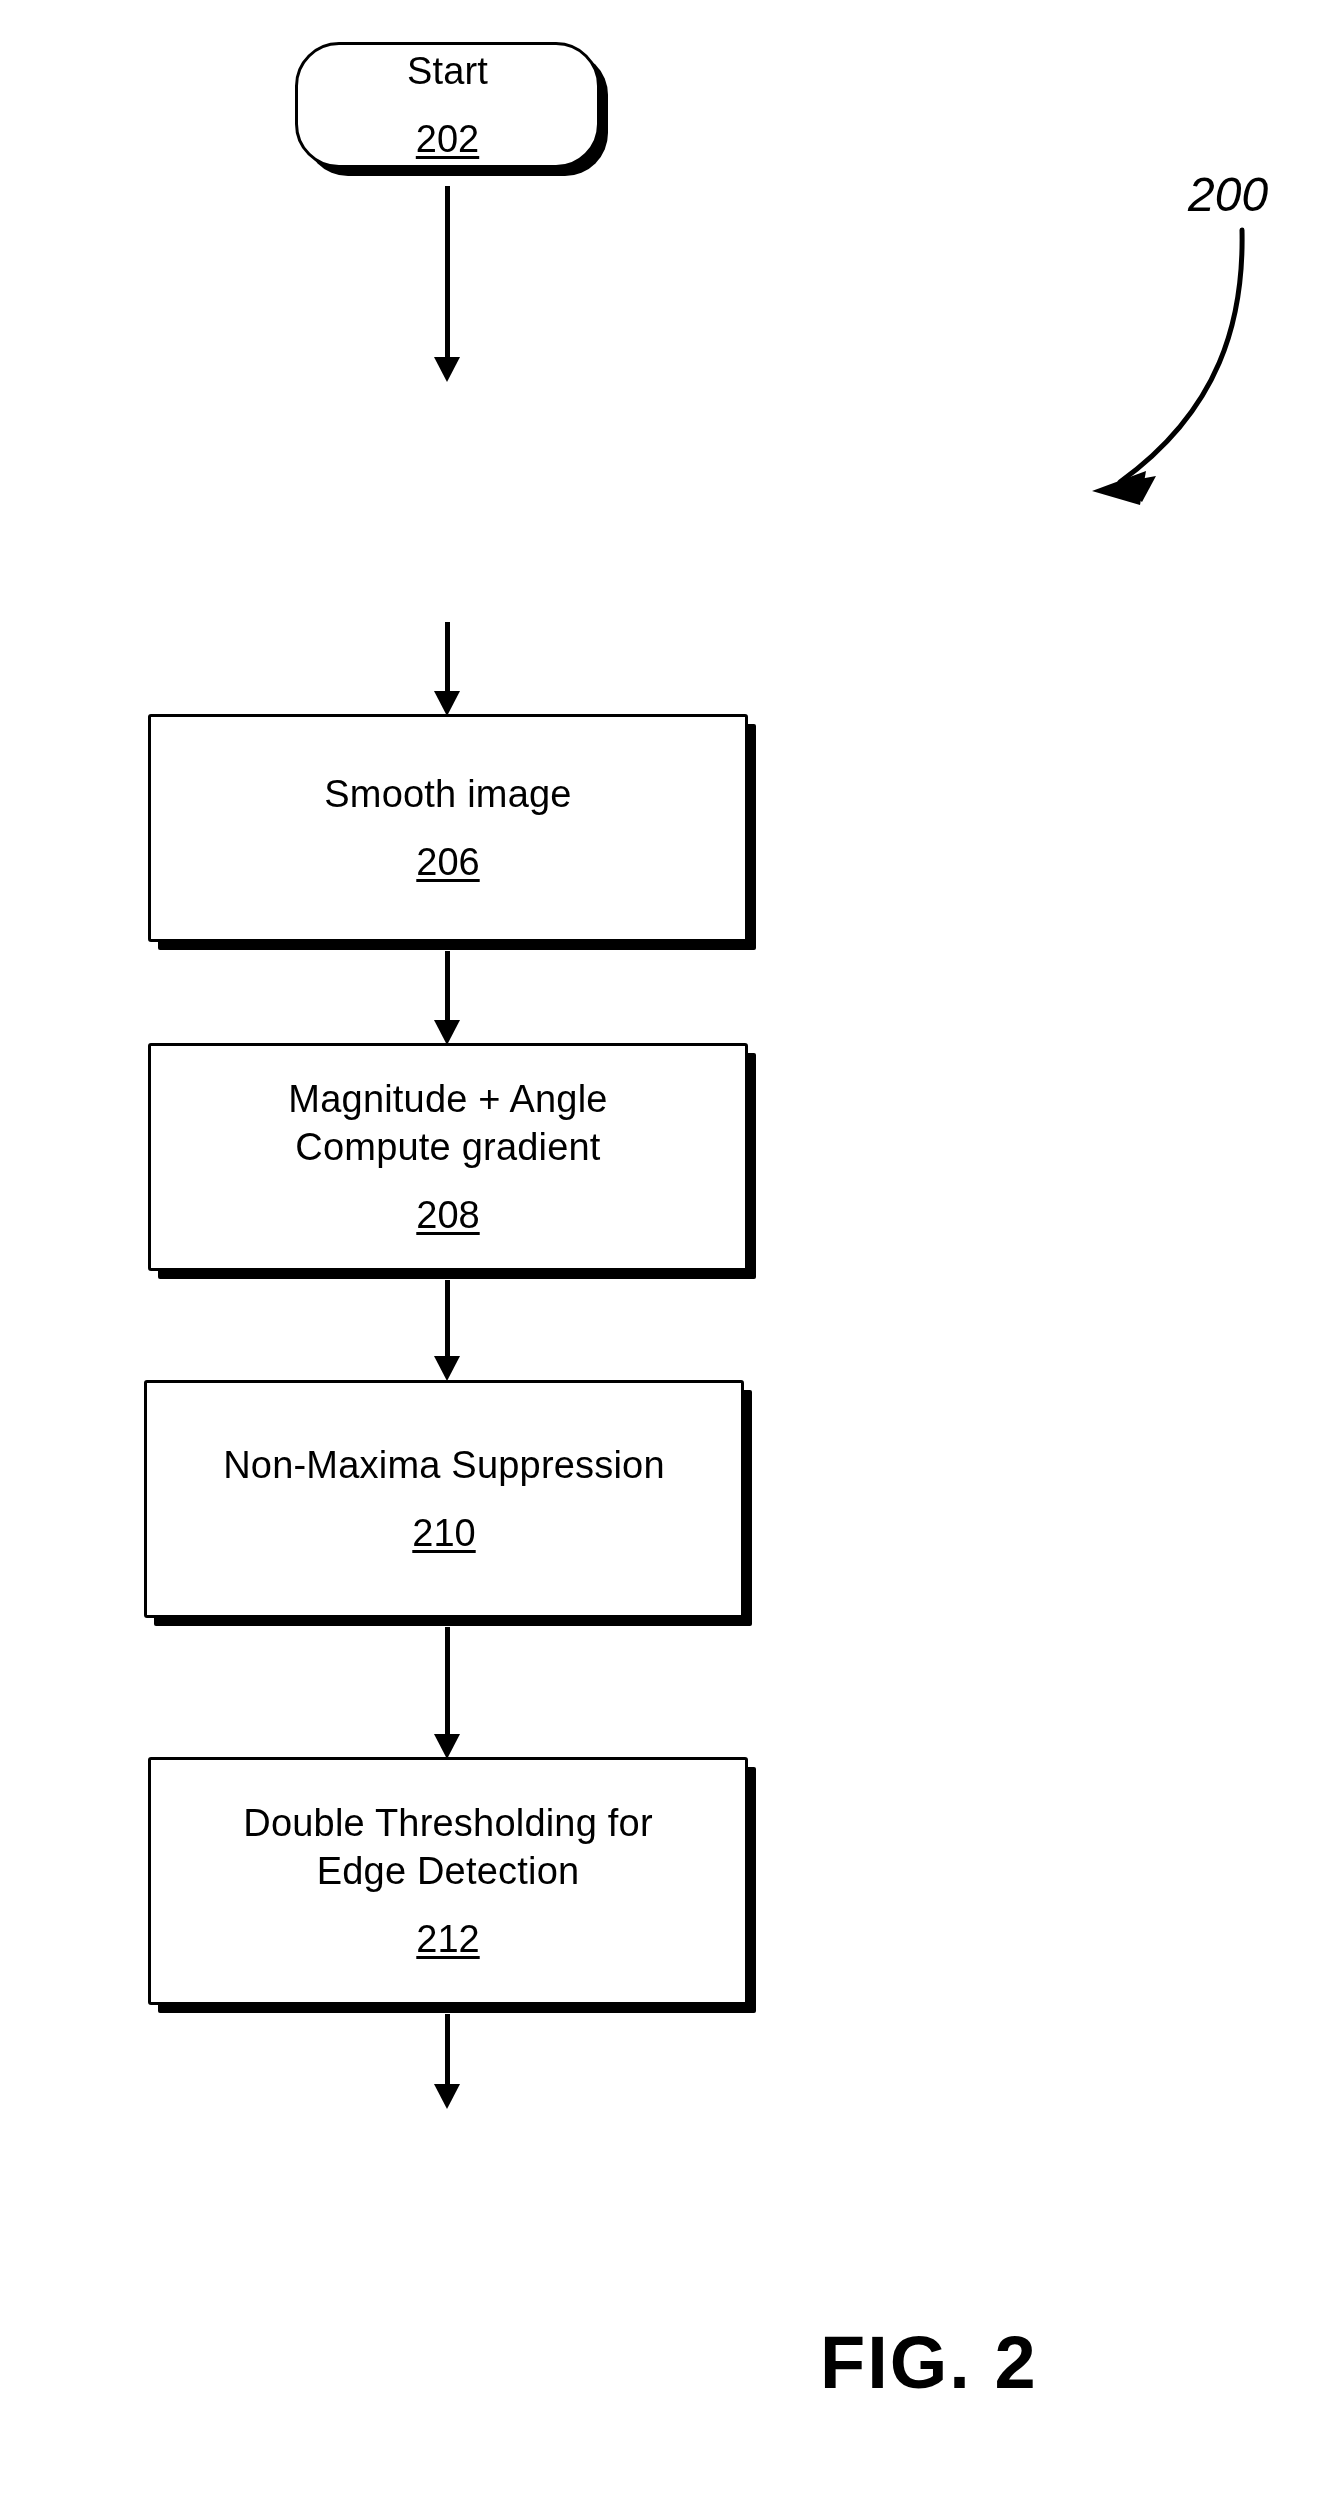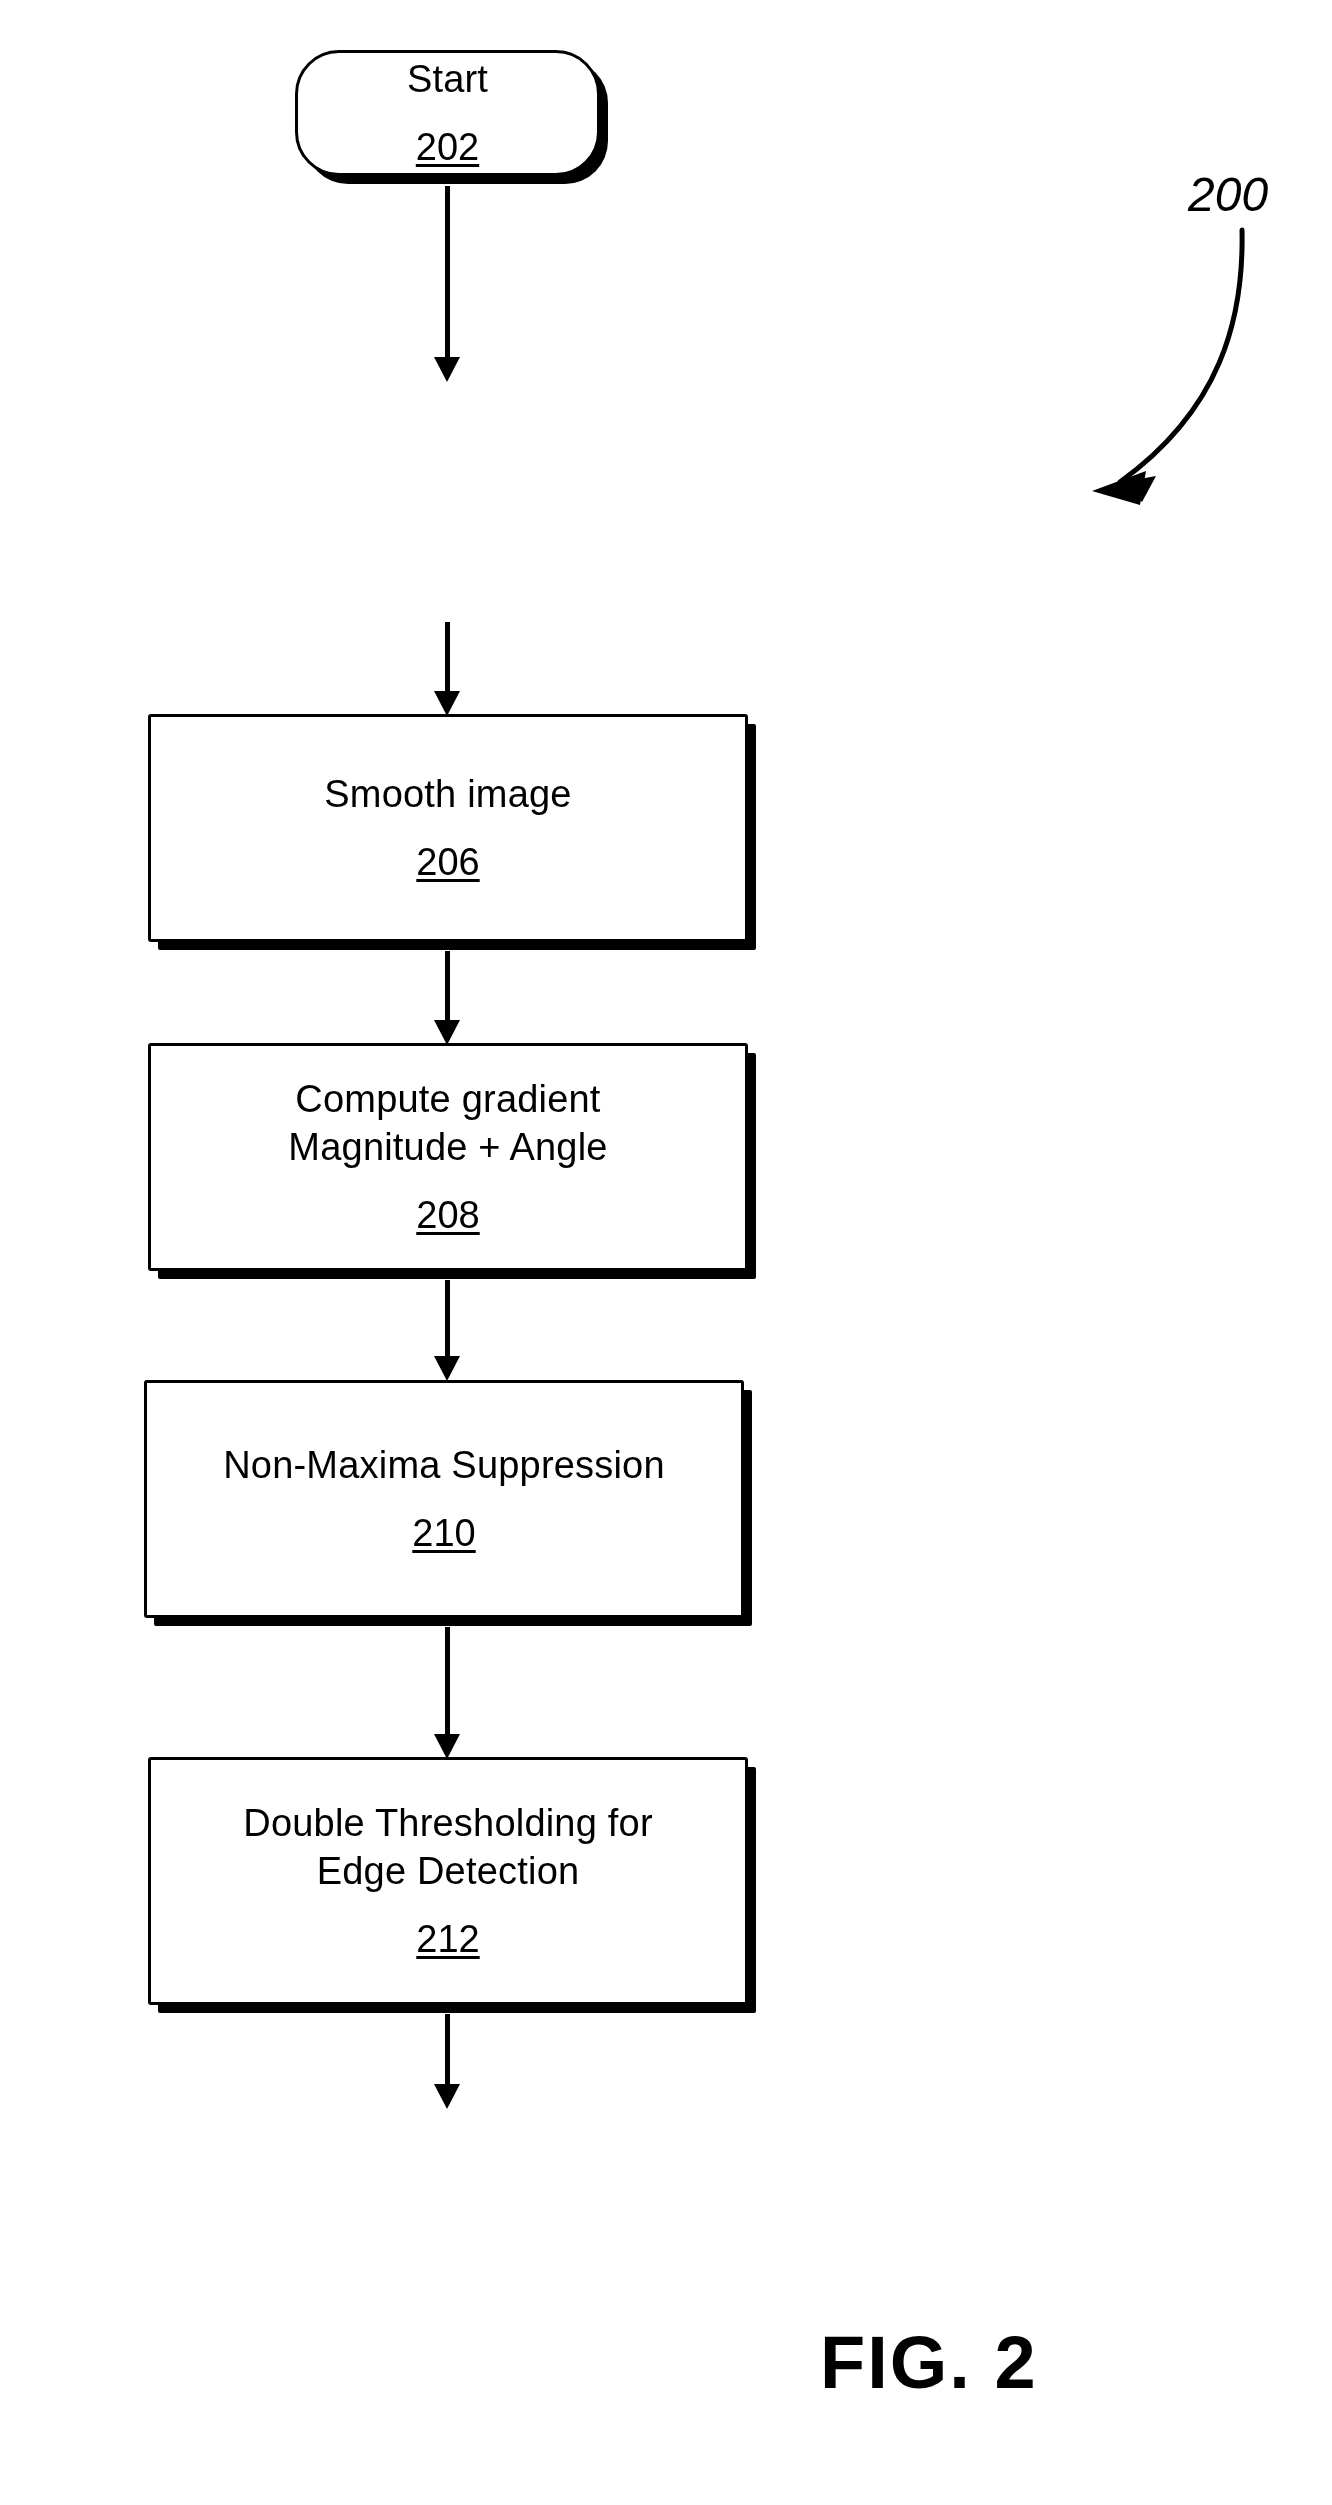--- a/index.html
+++ b/index.html
@@ -98,21 +98,21 @@
     font-weight: bold;
     letter-spacing: 2px;
     white-space: nowrap;
   }
 </style>
 </head>
 <body>
 
 <div id="page">
 
-  <div class="node terminator" style="left:295px; top:50px; width:305px; height:126px;">
+  <div class="node terminator" style="left:295px; top:42px; width:305px; height:126px;">
     <div class="node-label">Start</div>
     <div class="node-ref">202</div>
   </div>
 
   <div class="connector" style="left:445px; top:186px; height:196px;">
     <div class="shaft" style="height:171px;"></div>
     <div class="head" style="top:171px;"></div>
   </div>
 
 
@@ -125,22 +125,22 @@
     <div class="node-label">Smooth image</div>
     <div class="node-ref">206</div>
   </div>
 
   <div class="connector" style="left:445px; top:951px; height:94px;">
     <div class="shaft" style="height:69px;"></div>
     <div class="head" style="top:69px;"></div>
   </div>
 
   <div class="node process" style="left:148px; top:1043px; width:600px; height:228px;">
+    <div class="node-label">Magnitude + Angle</div>
     <div class="node-label">Compute gradient</div>
-    <div class="node-label">Magnitude + Angle</div>
     <div class="node-ref">208</div>
   </div>
 
   <div class="connector" style="left:445px; top:1280px; height:101px;">
     <div class="shaft" style="height:76px;"></div>
     <div class="head" style="top:76px;"></div>
   </div>
 
   <div class="node process" style="left:144px; top:1380px; width:600px; height:238px;align-items:center;">
     <div class="node-label">Non-Maxima Suppression</div>

